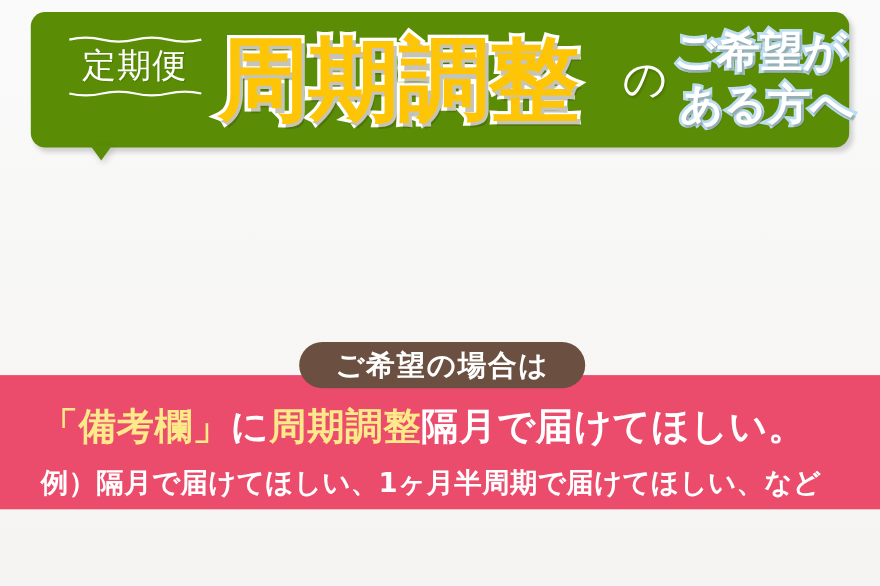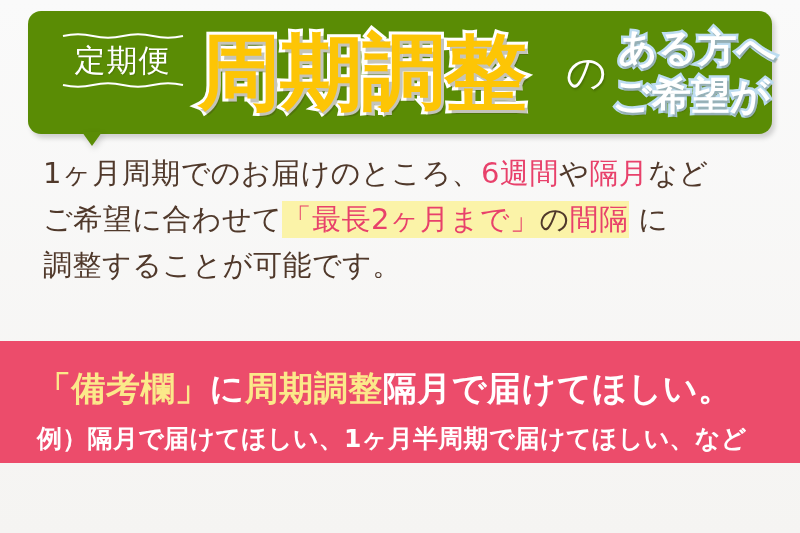--- a/index.html
+++ b/index.html
@@ -208,34 +208,28 @@
     <svg class="wave bot" viewBox="0 0 122 7">
       <path d="M1 3 Q 16 6.5 31 3 T 61 3 T 91 3 T 121 3" fill="none" stroke="#ffffff" stroke-width="2"></path>
     </svg>
   </div>
 
   <div class="main-title">周期調整</div>
 
   <div class="no-char">の</div>
 
   <div class="wish-block">
+    <span class="ln first">ご希望が</span>
     <span class="ln second">ある方へ</span>
-    <span class="ln first">ご希望が</span>
-  </div>
-
-  <div class="para">
-    <div class="pline">
-      <span>1ヶ月周期でのお届けのところ、</span><span class="pk">6週間</span><span>や</span><span class="pk">隔月</span><span>など</span>
-    </div>
-    <div class="pline">
-      <span>ご希望に合わせて</span><span class="hl pkt">「最長2ヶ月まで」</span><span class="hl">の</span><span class="hl pkt">間隔</span><span> に</span>
-    </div>
-    <div class="pline">調整することが可能です。</div>
-  </div>
-
+  </div>
+
+
+  <div class="pill">
+    <span>ご希望の場合は</span>
+  </div>
 
   <div class="pink-band"></div>
   <div class="pink-main">
     <span class="yl">「備考欄」</span><span>に</span><span class="yl">周期調整</span><span>隔月で届けてほしい。</span>
   </div>
   <div class="pink-ex">例）隔月で届けてほしい、1ヶ月半周期で届けてほしい、など</div>
 
 
 </div>
 

